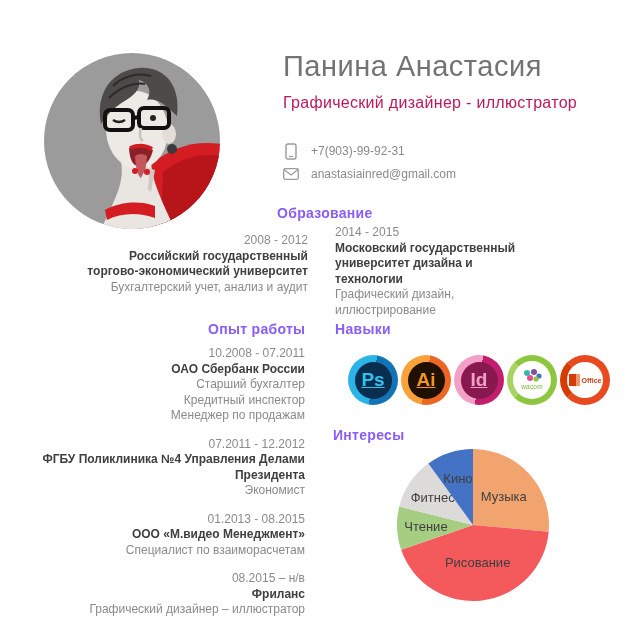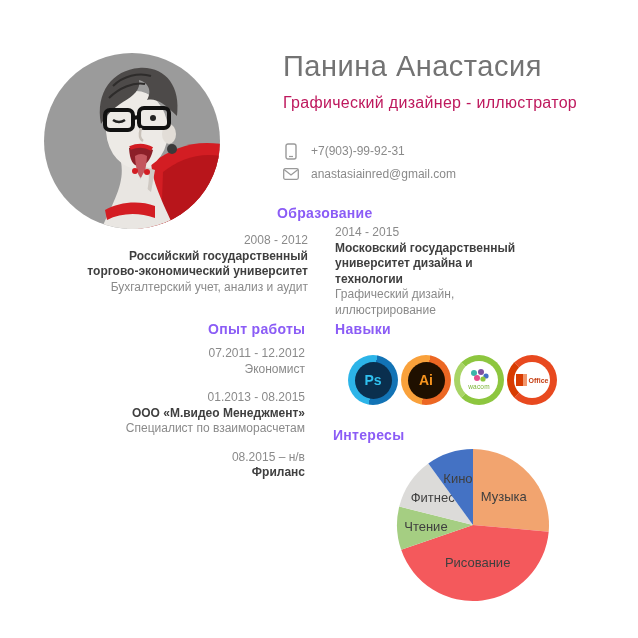--- a/index.html
+++ b/index.html
@@ -33,21 +33,21 @@
   .bold { font-weight: bold; color: #3f3f3f; }
   .col-left { text-align: right; }
   .edu-left { left: 75px; top: 233px; width: 233px; }
   .edu-right { left: 335px; top: 225px; width: 190px; text-align: left; }
   .exp-col { left: 40px; top: 346px; width: 265px; }
   .job { margin-bottom: 13px; }
 
   
   .skills-row { left: 348px; top: 355px; display: flex; gap: 3px; }
   .badge { width: 50px; height: 50px; border-radius: 50%; position: relative; display: flex; align-items: center; justify-content: center; }
-  .badge-inner { width: 37px; height: 37px; border-radius: 50%; display: flex; align-items: center; justify-content: center; font-weight: bold; font-size: 14px; }
+  .badge-inner { width: 37px; height: 37px; border-radius: 50%; display: flex; align-items: center; justify-content: center; font-weight: bold; font-size: 19px; text-decoration: underline; }
   .badge-ps { background: linear-gradient(100deg, #2cb4e8 50%, #1273b5 50%); }
   .badge-ps .badge-inner { background: #0a2f4e; color: #2fc1f0; }
   .badge-ai { background: linear-gradient(100deg, #f9a13b 50%, #ec6723 50%); }
   .badge-ai .badge-inner { background: #1f1000; color: #f7941e; }
   .badge-id { background: linear-gradient(100deg, #f2a0c6 50%, #c21e6e 50%); }
   .badge-id .badge-inner { background: #87194f; color: #f2a0c6; }
   .badge-ring { background: #ffffff; }
   .badge-wacom { border: 6px solid #8dc63f; border-left-color: #a8d465; }
   .badge-office { border: 7px solid #e8491f; border-left-color: #d83b01; }
   .wacom-center { display: flex; flex-direction: column; align-items: center; justify-content: center; line-height: 1; }
@@ -143,44 +143,60 @@
   <div class="gray">Бухгалтерский учет, анализ и аудит</div>
 </div>
 <div class="abs edu-right t12">
   <div class="gray">2014 - 2015</div>
   <div class="bold">Московский государственный университет дизайна и технологии</div>
   <div class="gray">Графический дизайн, иллюстрирование</div>
 </div>
 
 <div class="abs exp-col col-left t12">
   <div class="job">
+    <div class="gray">10.2008 - 07.2011</div>
+    <div class="bold">ОАО Сбербанк России</div>
+    <div class="gray">
+        <div>Старший бухгалтер</div>
+        <div>Кредитный инспектор</div>
+        <div>Менеджер по продажам</div>
+      </div>
+  </div>
+  <div class="job">
     <div class="gray">07.2011 - 12.2012</div>
+    <div class="bold">ФГБУ Поликлиника №4 Управления Делами Президента</div>
     <div class="gray">
         <div>Экономист</div>
       </div>
   </div>
   <div class="job">
     <div class="gray">01.2013 - 08.2015</div>
     <div class="bold">ООО «М.видео Менеджмент»</div>
     <div class="gray">
         <div>Специалист по взаиморасчетам</div>
       </div>
   </div>
   <div class="job">
     <div class="gray">08.2015 – н/в</div>
     <div class="bold">Фриланс</div>
+    <div class="gray">
+        <div>Графический дизайнер – иллюстратор</div>
+      </div>
   </div>
 </div>
 
 <div class="abs skills-row">
   <div class="badge badge-ps">
     <div class="badge-inner">Ps</div>
   </div>
   <div class="badge badge-ai">
     <div class="badge-inner">Ai</div>
+  </div>
+  <div class="badge badge-id">
+    <div class="badge-inner">Id</div>
   </div>
   <div class="badge badge-ring badge-wacom">
     <div class="wacom-center">
       <svg width="22" height="14" viewBox="0 0 22 14">
         <circle cx="6" cy="4" r="3" fill="#3bb5a9"></circle>
         <circle cx="13" cy="3" r="3" fill="#7c51a1"></circle>
         <circle cx="18" cy="7" r="2.6" fill="#4472c4"></circle>
         <circle cx="9" cy="9" r="3" fill="#e54d8c"></circle>
         <circle cx="15" cy="10" r="2.6" fill="#8dc63f"></circle>
       </svg>

